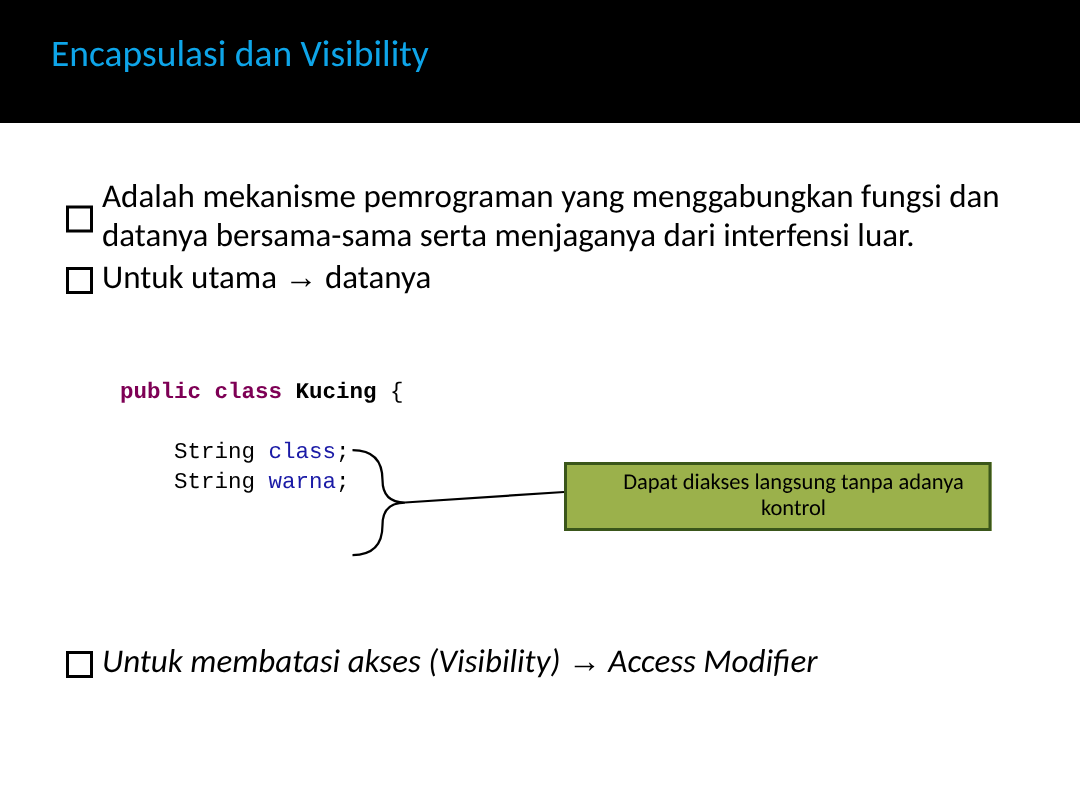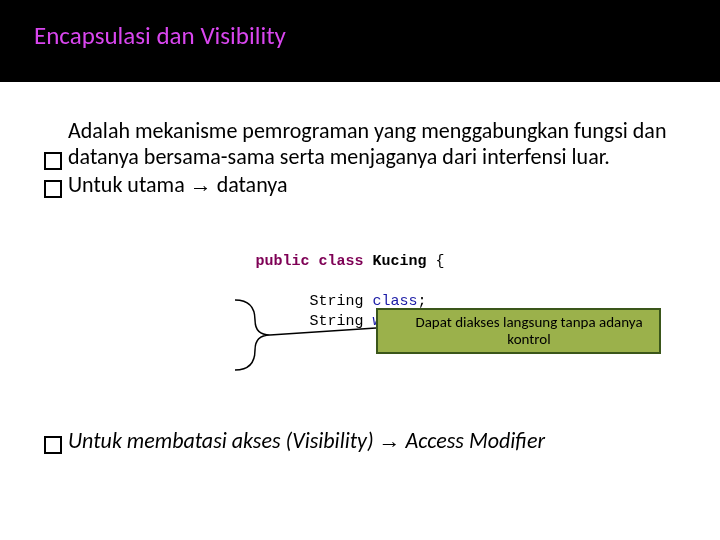--- a/index.html
+++ b/index.html
@@ -1,25 +1,25 @@
 <!DOCTYPE html>
 <html><head>
 <meta charset="utf-8">
 <style>
   html,body{margin:0;padding:0;width:720px;height:540px;background:#fff;font-family:"Calibri","Segoe UI",Arial,sans-serif;}
   .slide{width:720px;height:540px;position:relative;background:#fff;overflow:hidden;}
   .title-bar{position:absolute;left:0;top:0;width:720px;height:80px;background:#000;}
-  .title-text{position:absolute;left:34px;top:20px;color:#d946ef;font-size:25px;font-weight:400;}
+  .title-text{position:absolute;left:34px;top:20px;color:#0ea5e9;font-size:25px;font-weight:400;}
   .title-rule{position:absolute;left:0;top:80px;width:720px;height:0;border-top:2px solid #000;}
   .body{position:absolute;left:44px;top:118px;width:632px;}
-  .bullet{display:flex;align-items:flex-end;font-size:22px;color:#000;line-height:1.18;margin-bottom:2px;}
+  .bullet{display:flex;align-items:center;font-size:22px;color:#000;line-height:1.18;margin-bottom:2px;}
   .bullet .box{flex:0 0 14px;height:14px;border:2px solid #000;margin-top:5px;margin-right:6px;}
   .bullet .txt{flex:1;}
   .arrow{font-family:"Arial";}
-  .code-area{position:absolute;left:80px;top:252px;width:540px;height:150px;text-align:center;}
+  .code-area{position:absolute;left:80px;top:252px;width:540px;height:150px;}
   .code-line{font-family:"Courier New",monospace;font-size:15px;line-height:20px;white-space:pre;}
   .kw{color:#7e0055;font-weight:bold;}
   .cls{color:#000;font-weight:bold;}
   .fld{color:#1a1aa6;}
   .callout-box{position:absolute;left:376px;top:308px;width:260px;height:42px;background:#9bb14b;border:2px solid #3a561a;display:flex;align-items:center;justify-content:center;text-align:center;font-size:15px;line-height:1.15;color:#000;padding-left:21px;}
   .connector{position:absolute;pointer-events:none;}
   .bullet3{position:absolute;left:44px;top:428px;width:632px;font-style:italic;}
 </style>
 </head>
 <body>

